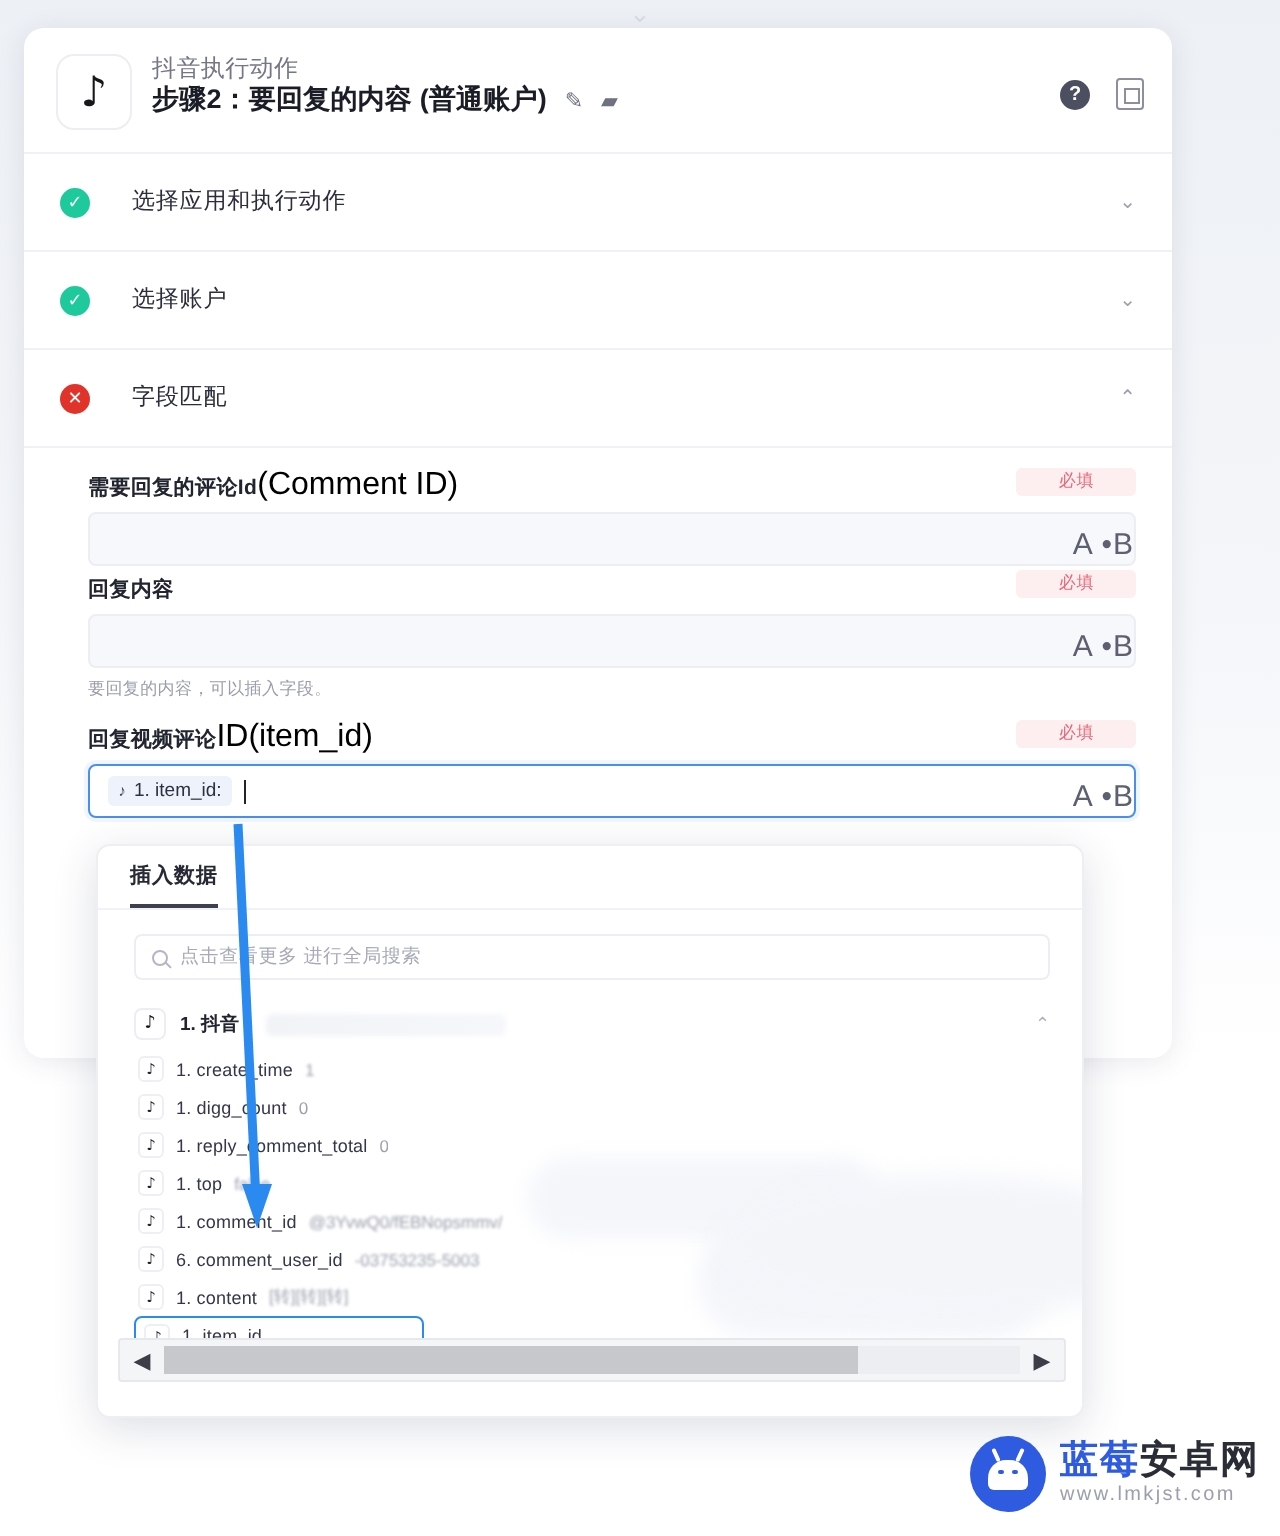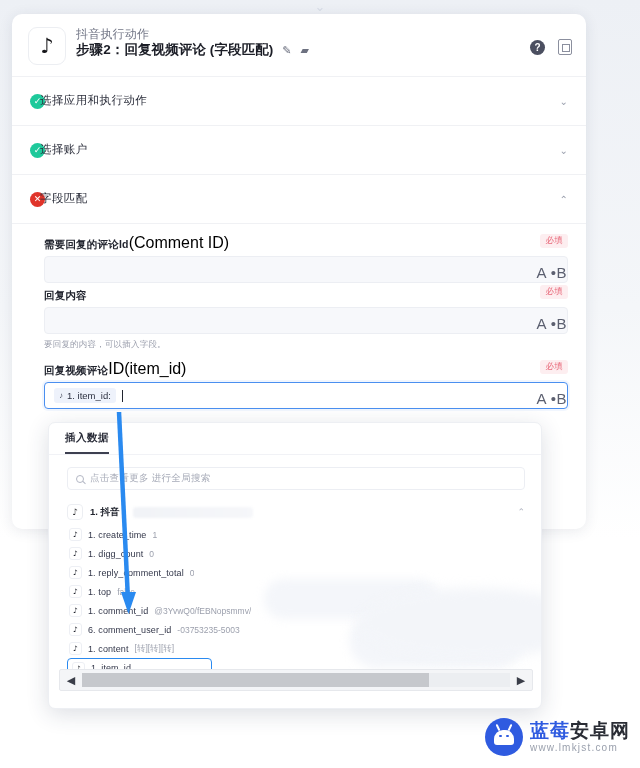--- a/index.html
+++ b/index.html
@@ -46,31 +46,31 @@
     width: 14px; height: 16px; border: 1.3px solid #8b8f9e; border-radius: 2px;
     position: relative;
   }
   .ic-doc::after { content: ""; position: absolute; left: 3px; top: 4px; width: 6px; height: 6px; border: 1px solid #8b8f9e; }
 
   
   .acc-row { position: relative; height: 49px; border-bottom: 1px solid #f0f1f4; }
   .acc-ic { position: absolute; left: 18px; top: 17px; width: 15px; height: 15px; border-radius: 50%; color: #fff; font-size: 9px; line-height: 15px; text-align: center; }
   .acc-ic.ok { background: #1ec99b; }
   .acc-ic.err { background: #e0342a; }
-  .acc-label { position: absolute; left: 28px; top: 16px; font-size: 11.5px; color: #2b2e3b; letter-spacing: .4px; }
+  .acc-label { position: absolute; left: 54px; top: 16px; font-size: 11.5px; color: #2b2e3b; letter-spacing: .4px; }
   .acc-chev { position: absolute; right: 18px; top: 19px; color: #9ba0ae; font-size: 10px; }
 
   
   .fields { position: relative; padding: 10px 18px 0 32px; }
   .fld { position: relative; margin-bottom: 2px; }
   .fld-head { position: relative; height: 22px; }
   .fld-label { font-size: 10.5px; font-weight: bold; color: #22252f; letter-spacing: .2px; }
   .req-badge {
     position: absolute; right: 0; top: 0px; font-size: 8.5px; color: #e8697a;
-    background: #fdeef0; border-radius: 3px; padding: 1px 5px; letter-spacing: .3px;
+    background: #fdeef0; border-radius: 3px; padding: 1px 21px; letter-spacing: .3px;
   }
   .fld-input {
     position: relative; height: 27px; background: #f7f8fb; border: 1px solid #eceef3;
     border-radius: 4px; display: flex; align-items: center; padding: 0 9px;
   }
   .fld-input.active { background: #fff; border: 1.4px solid #4a8ff0; box-shadow: 0 0 0 2px rgba(74,143,240,.08); }
   .ab-mark { position: absolute; right: 0; top: 7px; font-size: 15px; color: #5c6070; letter-spacing: .5px; }
   .fld-hint { font-size: 8.5px; color: #9a9eac; padding: 5px 0 7px 0; letter-spacing: .2px; }
 
   .chip {
@@ -152,21 +152,21 @@
   <div class="top-chevron">⌄</div>
 
   <div class="card">
 
     <div class="hdr">
       <div class="hdr-logo">
         <span class="tiktok-note">♪</span>
       </div>
       <div class="hdr-sub">抖音执行动作</div>
       <div class="hdr-title">
-        <span>步骤2：回复视频评论 (字段匹配)</span>
+        <span>步骤2：要回复的内容 (普通账户)</span>
         <span class="mini-ic">✎</span>
         <span class="mini-ic">▰</span>
       </div>
       <div class="hdr-icons">
         <div class="ic-help">?</div>
         <div class="ic-doc"></div>
       </div>
     </div>
 
     <div class="acc-row">

